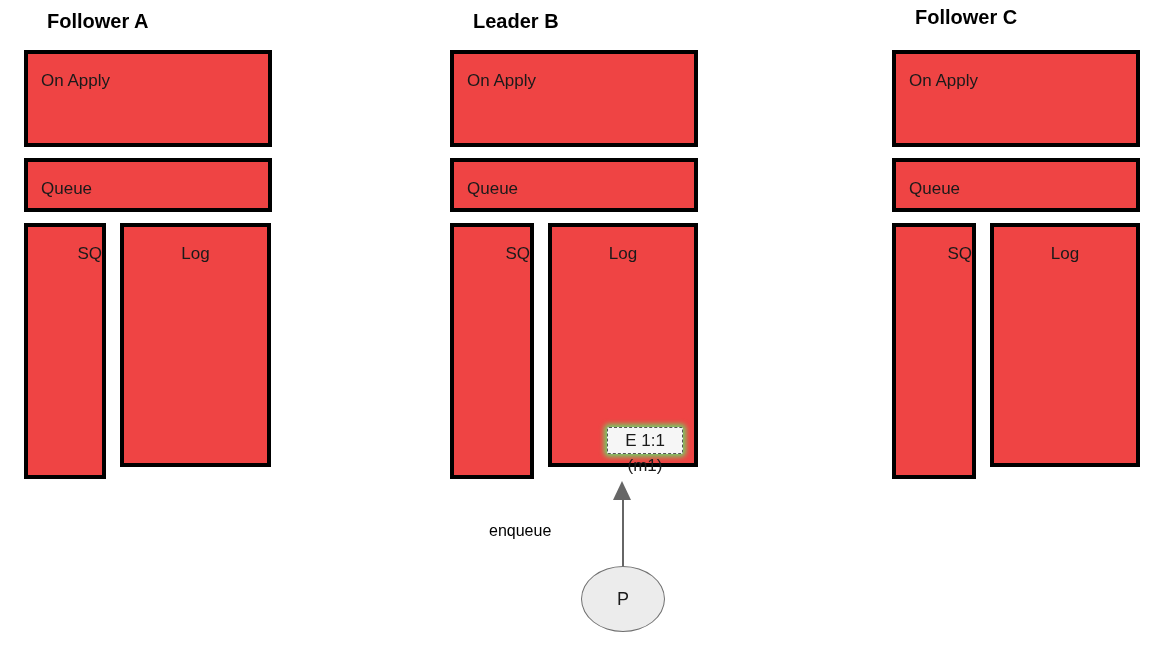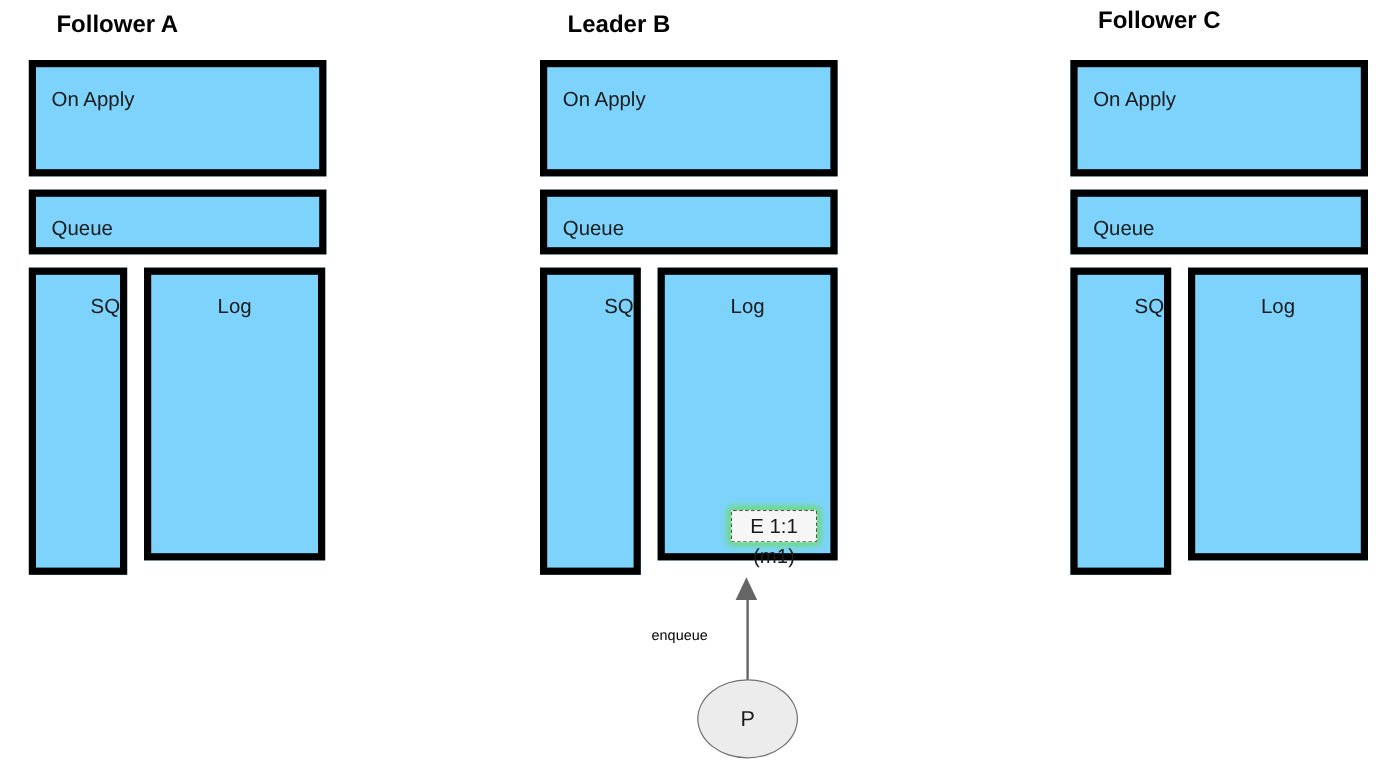--- a/index.html
+++ b/index.html
@@ -14,21 +14,21 @@
   #col-a{left:10px;margin-left:14px;}
   #col-b{left:450px;}
   #col-c{left:892px;}
   .node-title{
     position:absolute;left:23px;top:10px;
     font-size:20px;font-weight:bold;color:#000;white-space:nowrap;
   }
   #col-c .node-title{top:6px;text-align:center;}
   .dbox{
     position:absolute;box-sizing:border-box;
-    background:#7dd3fc;border:6px solid #000000;
+    background:#ef4444;border:4px solid #000000;
     font-size:17px;color:#1a1a1a;
   }
   .box-apply{left:0;top:50px;width:248px;height:97px;padding:17px 0 0 13px;}
   .box-queue{left:0;top:158px;width:248px;height:54px;padding:17px 0 0 13px;}
   .box-sq{left:0;top:223px;width:84px;height:256px;text-align:right;padding-top:17px;}
   .box-log{left:98px;top:223px;width:150px;height:244px;text-align:center;padding-top:17px;}
   #col-a .box-sq{width:82px;}
   #col-a .box-log{left:96px;width:151px;}
   .log-entry{
     position:absolute;left:11px;right:11px;bottom:9px;height:27px;
@@ -43,22 +43,22 @@
     position:absolute;left:622px;top:499px;width:2px;height:68px;
     background:#666;
   }
   .arrow-head{
     position:absolute;left:613px;top:481px;width:0;height:0;
     border-left:9px solid transparent;
     border-right:9px solid transparent;
     border-bottom:19px solid #666;
   }
   .arrow-label{
-    position:absolute;left:543px;top:522px;
-    font-size:12px;color:#000;white-space:nowrap;
+    position:absolute;left:489px;top:522px;
+    font-size:16px;color:#000;white-space:nowrap;
   }
   .proposer{
     position:absolute;left:581px;top:566px;width:84px;height:66px;
     box-sizing:border-box;
     background:#ececec;border:1.5px solid #707070;border-radius:50%;
     display:flex;align-items:center;justify-content:center;
     font-size:18px;color:#1a1a1a;
   }
 </style>
 </head>

